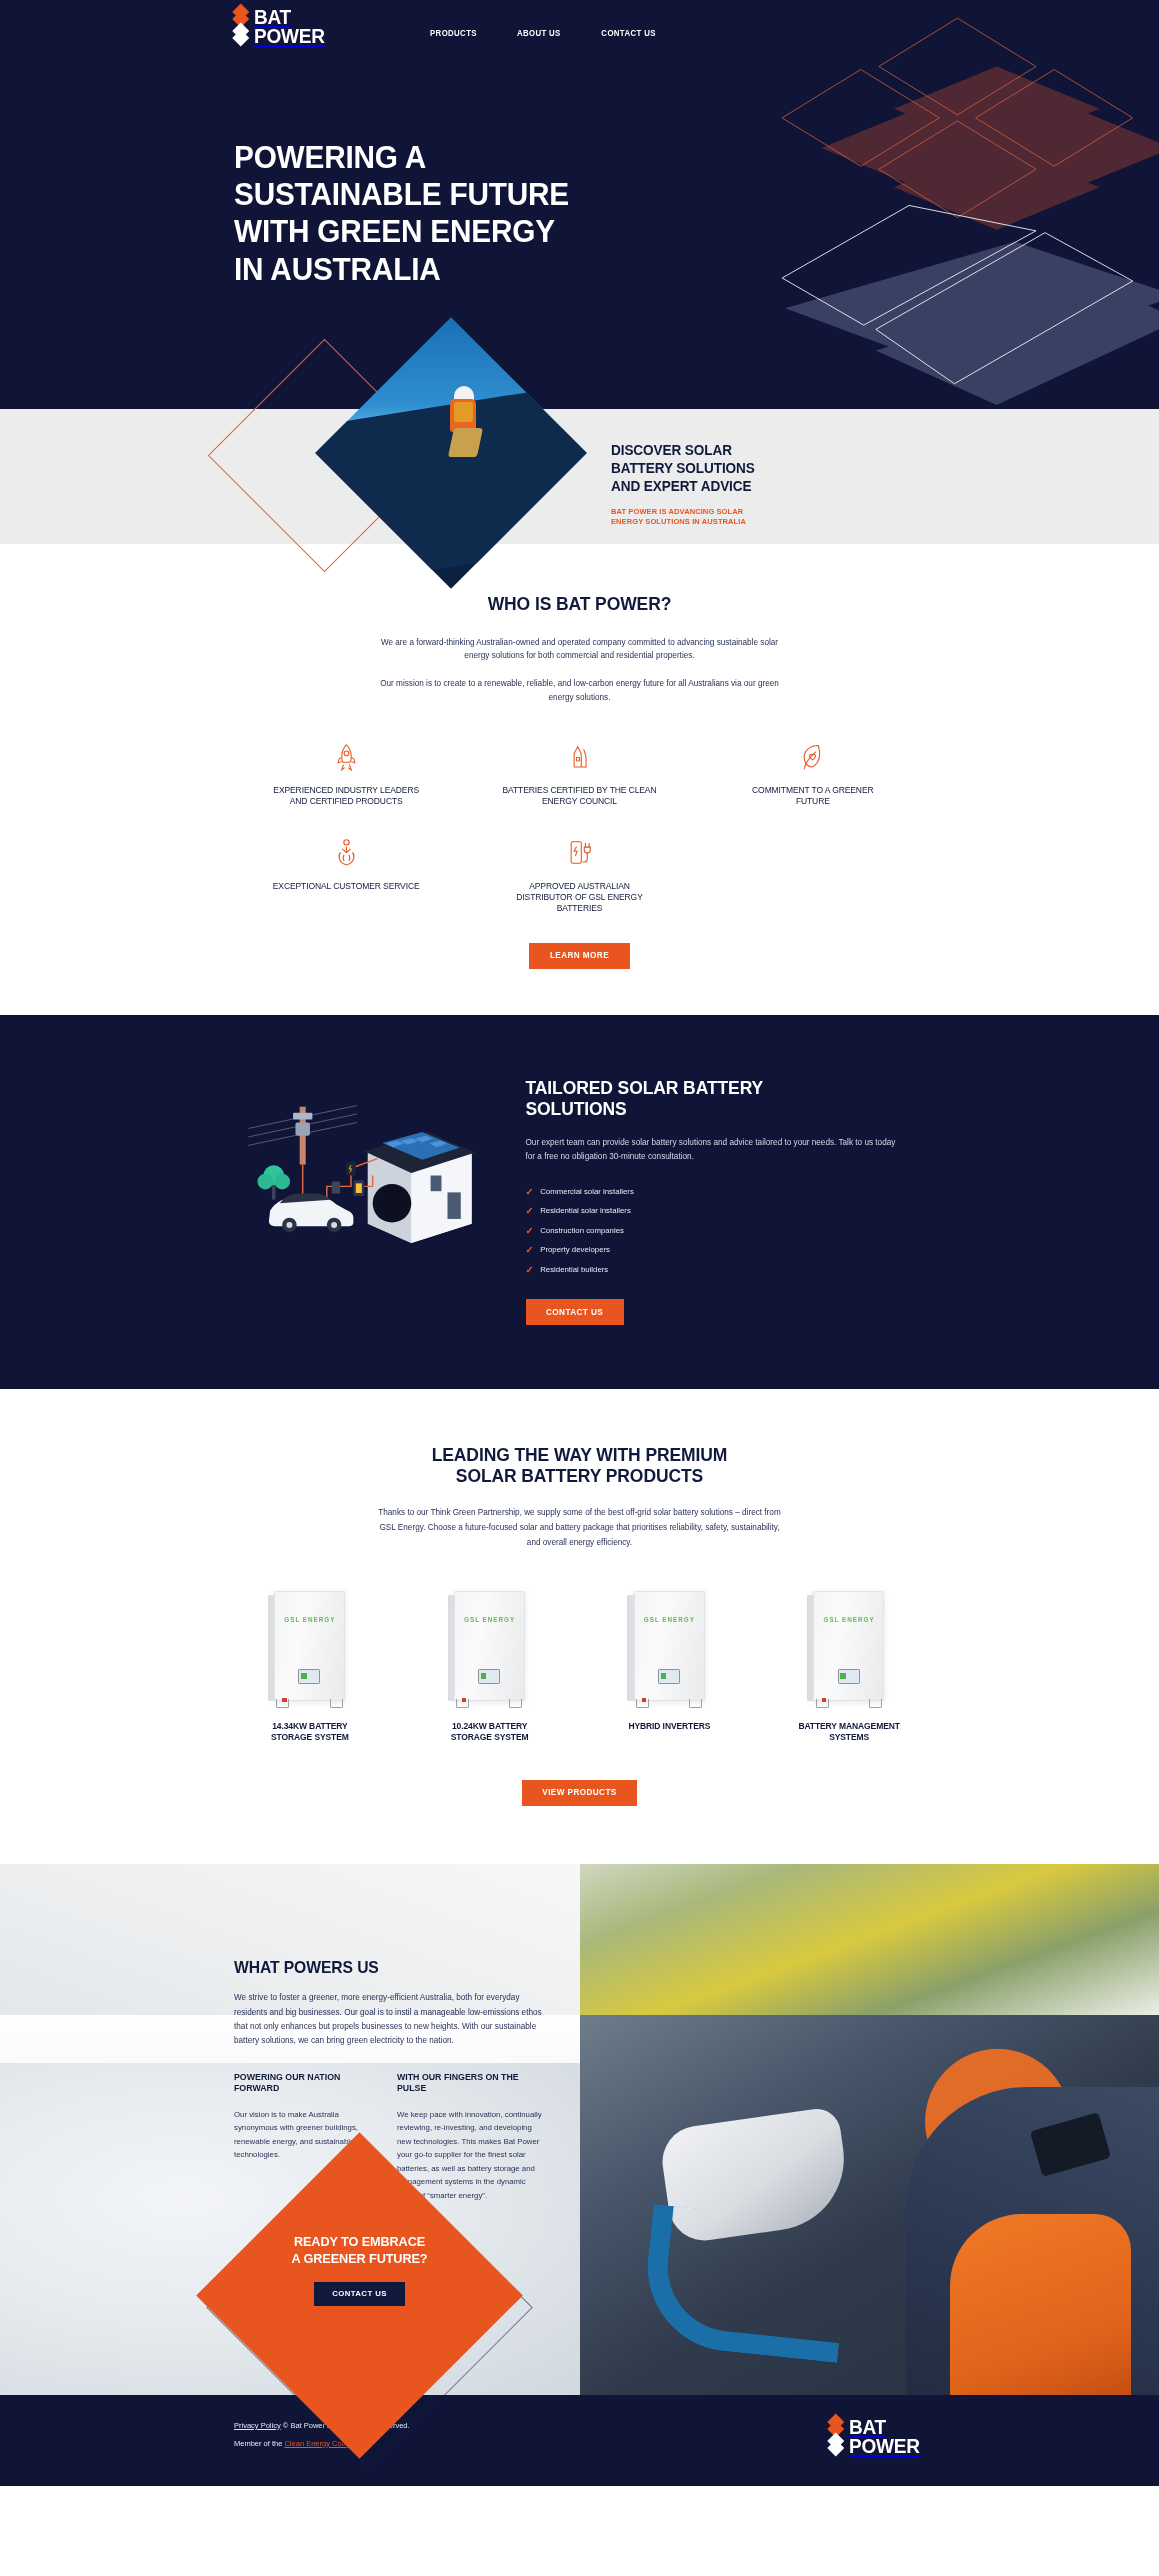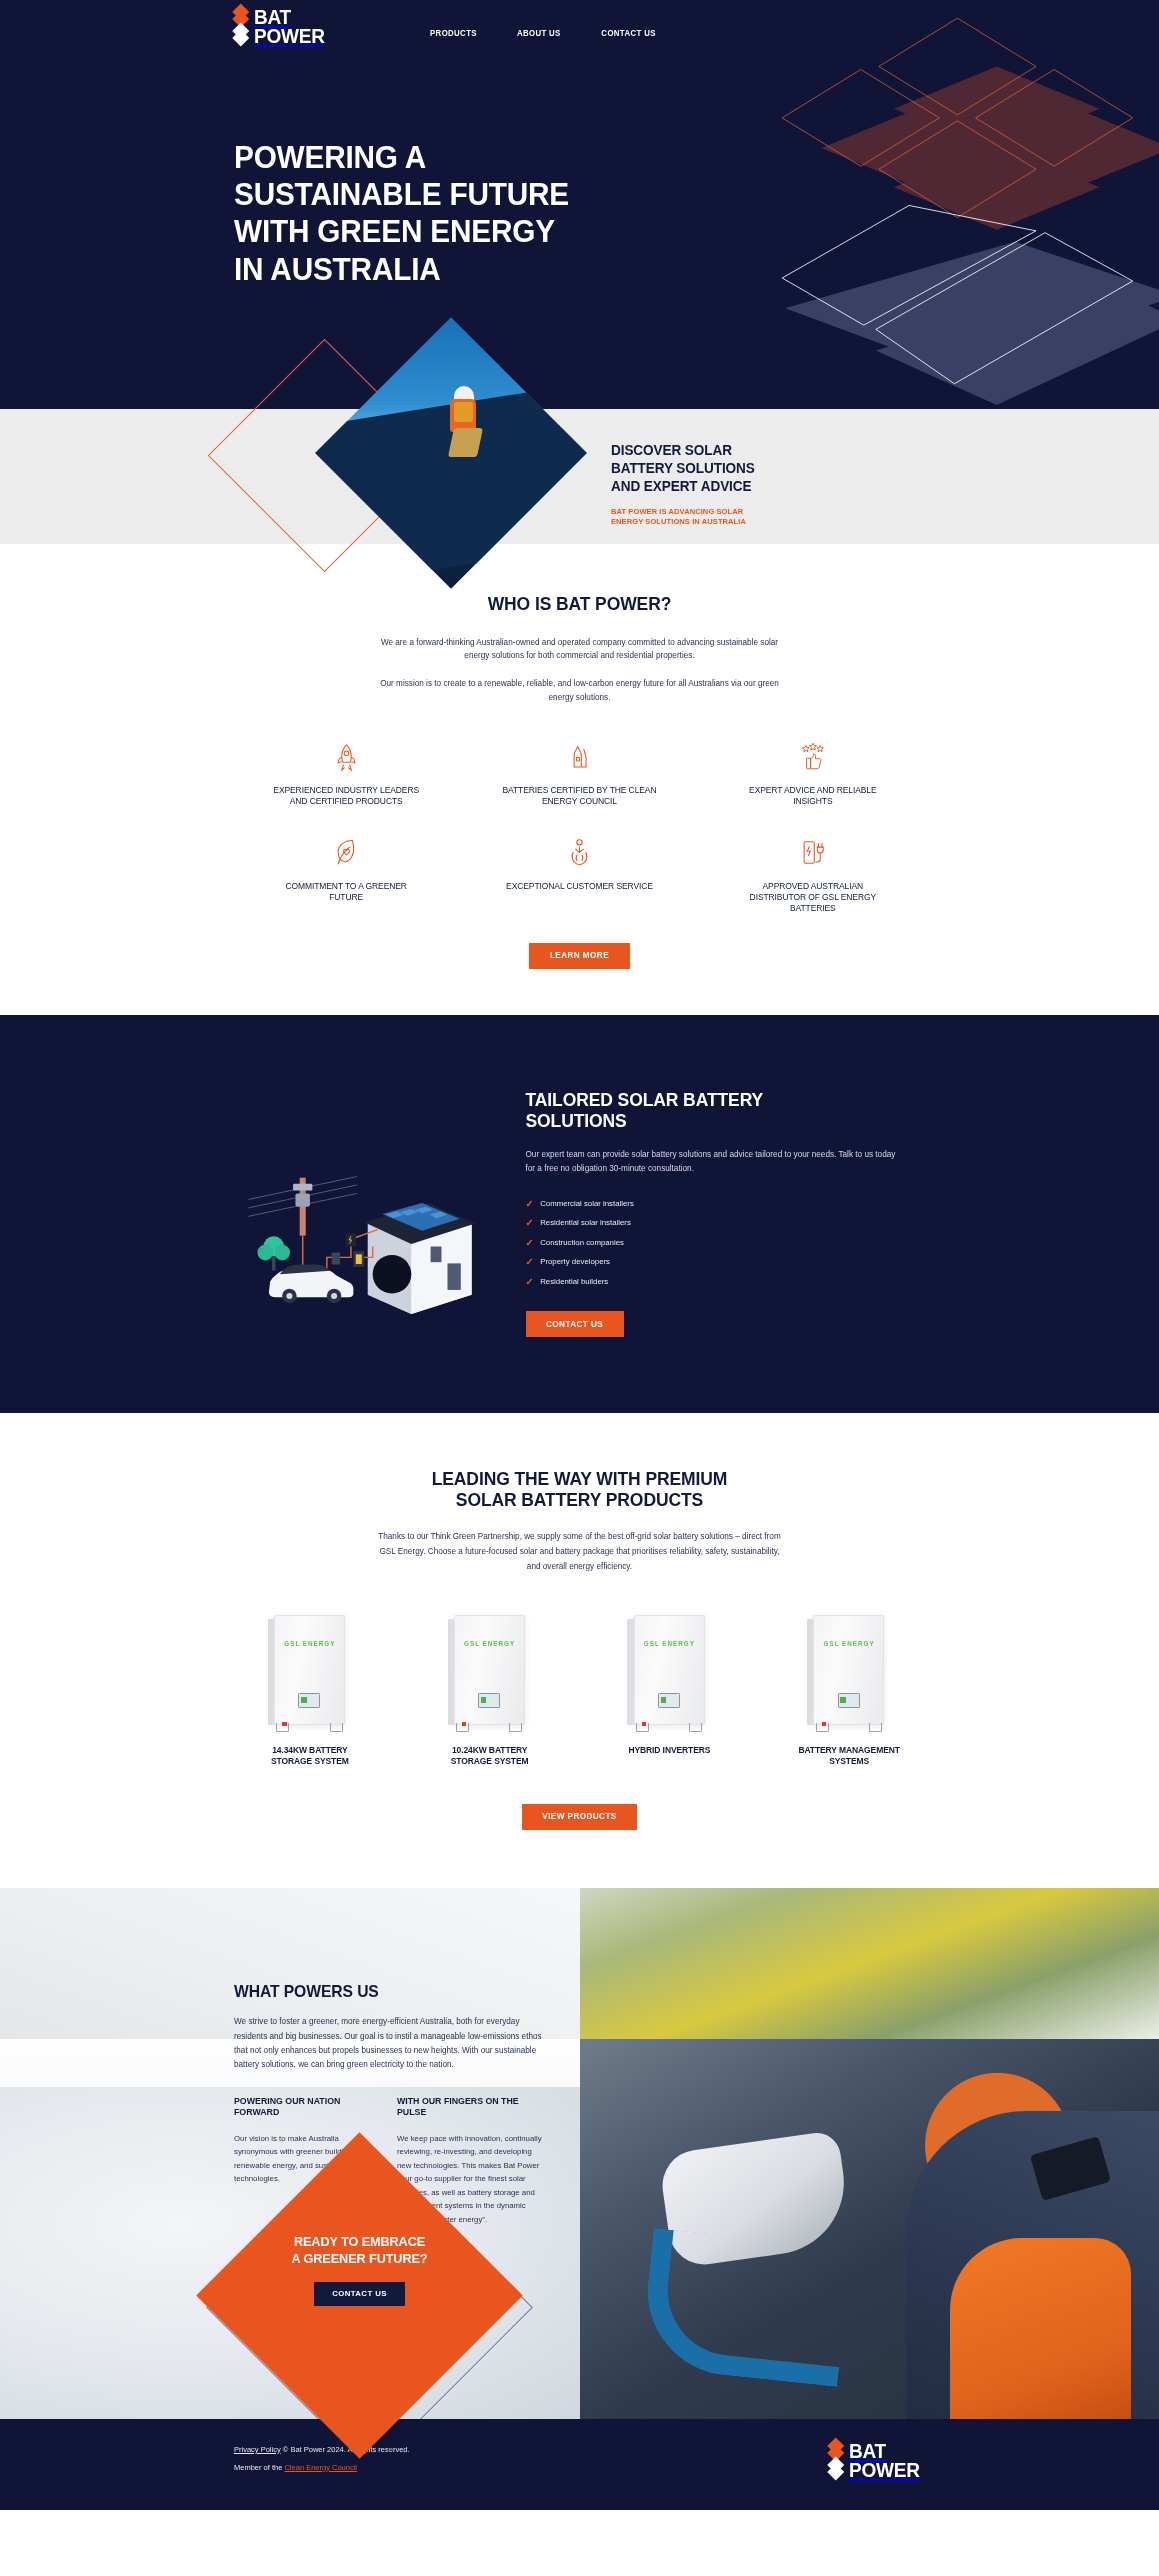--- a/index.html
+++ b/index.html
@@ -130,21 +130,21 @@
   .btn {
     display:inline-block; background:#e8551f; color:#fff; font-weight:bold;
     font-size:8.2px; letter-spacing:0.4px; text-transform:uppercase;
     padding:8.5px 20.5px; text-decoration:none; border:0; cursor:pointer;
     font-family:"Liberation Sans", sans-serif;
   }
   .btn-wrap { text-align:center; margin-top:28px; padding-bottom:35px; }
 
   
   .tailored { width:1159px; background:#101538; padding:58px 0 63px; position:relative; }
-  .tailored-inner { width:700px; margin:13px auto; display:flex; gap:42px; align-items:flex-end; }
+  .tailored-inner { width:700px; margin:1px auto; display:flex; gap:42px; align-items:flex-start; }
   .tailored-art { width:254px; height:181px; position:relative; flex:none; margin-top:11px; }
   .tailored-copy { flex:1; padding-top:4.8px; }
   .tailored-h2 {
     color:#fff; font-size:17.5px; font-weight:bold; text-transform:uppercase;
     line-height:1.2; letter-spacing:-0.1px; max-width:314px;
   }
   .tailored-p { color:#d6d9e6; font-size:8.2px; line-height:1.7; margin-top:15.7px; max-width:374px; }
   .tailored-list { list-style:none; margin-top:22px; }
   .tailored-list li {
     color:#e8eaf2; font-size:7.8px; line-height:1.5; margin-bottom:7.8px;
@@ -380,32 +380,20 @@
         <span class="feat-icon">
           <svg width="31" height="31" viewBox="0 0 52 52" fill="none" stroke="#e8551f" stroke-width="1.8">
             <path d="M17 22c0-5 4-9 6-14 2 5 6 9 6 14v20H17z"></path>
             <rect x="21" y="26" width="5" height="6" rx="1"></rect>
             <path d="M33 12c2 6 4 10 4 16v14h-7"></path>
           </svg>
         </span>
         <div class="feat-label">BATTERIES CERTIFIED BY THE CLEAN ENERGY COUNCIL</div>
       </div>
 
-      <div class="feat">
-        <span class="feat-icon">
-          <svg width="34" height="31" viewBox="0 0 56 52" fill="none" stroke="#e8551f" stroke-width="1.6">
-            <path d="M16 6l1.6 3.4 3.8.4-2.8 2.6.8 3.7L16 14.3l-3.4 1.8.8-3.7-2.8-2.6 3.8-.4z"></path>
-            <path d="M28 2l1.8 3.8 4.2.5-3.1 2.9.9 4.1L28 11.3l-3.8 2 .9-4.1-3.1-2.9 4.2-.5z"></path>
-            <path d="M40 6l1.6 3.4 3.8.4-2.8 2.6.8 3.7L40 14.3l-3.4 1.8.8-3.7-2.8-2.6 3.8-.4z"></path>
-            <path d="M24 44V28c3-1 5-4 5-8 3 0 4 3 3 8h7c2 0 3 2 2 4l-3 11c-.4 1.4-1.6 2-3 2H24z"></path>
-            <rect x="17" y="27" width="7" height="18" rx="1.5"></rect>
-          </svg>
-        </span>
-        <div class="feat-label">EXPERT ADVICE AND RELIABLE INSIGHTS</div>
-      </div>
 
       <div class="feat">
         <span class="feat-icon">
           <svg width="31" height="31" viewBox="0 0 52 52" fill="none" stroke="#e8551f" stroke-width="1.8">
             <path d="M36 6c-14 0-24 8-24 20 0 8 5 14 12 16 9-2 14-12 14-22 0-6-1-10-2-14z"></path>
             <path d="M12 46c2-10 8-20 20-30"></path>
             <path d="M26 22c-2-2-5-1-5 2 0 3 5 6 5 6s5-3 5-6c0-3-3-4-5-2z"></path>
           </svg>
         </span>
         <div class="feat-label">COMMITMENT TO A GREENER FUTURE</div>

